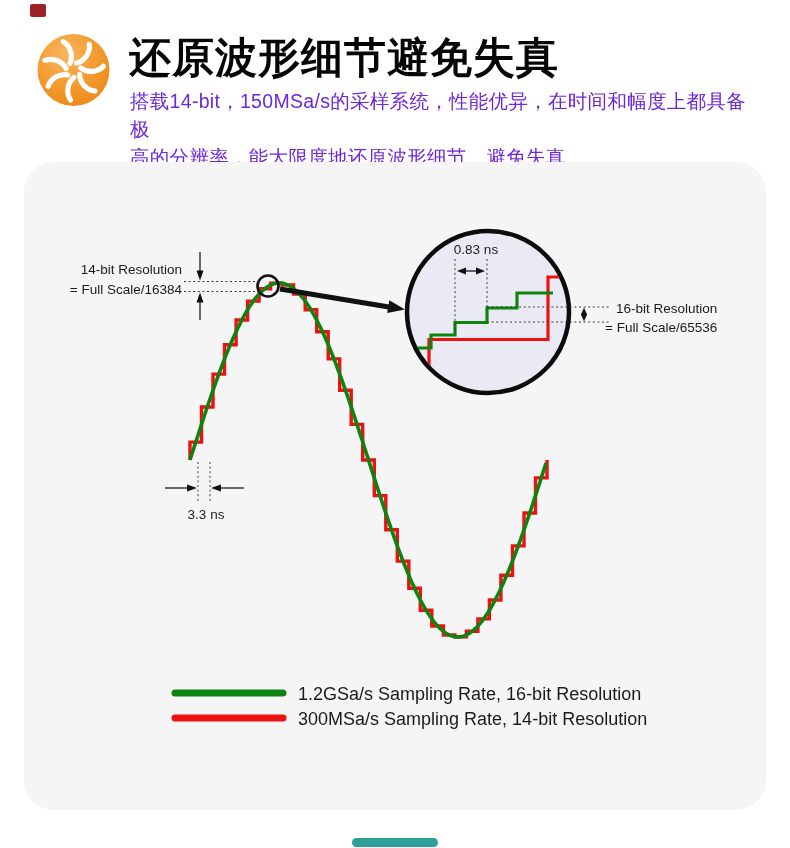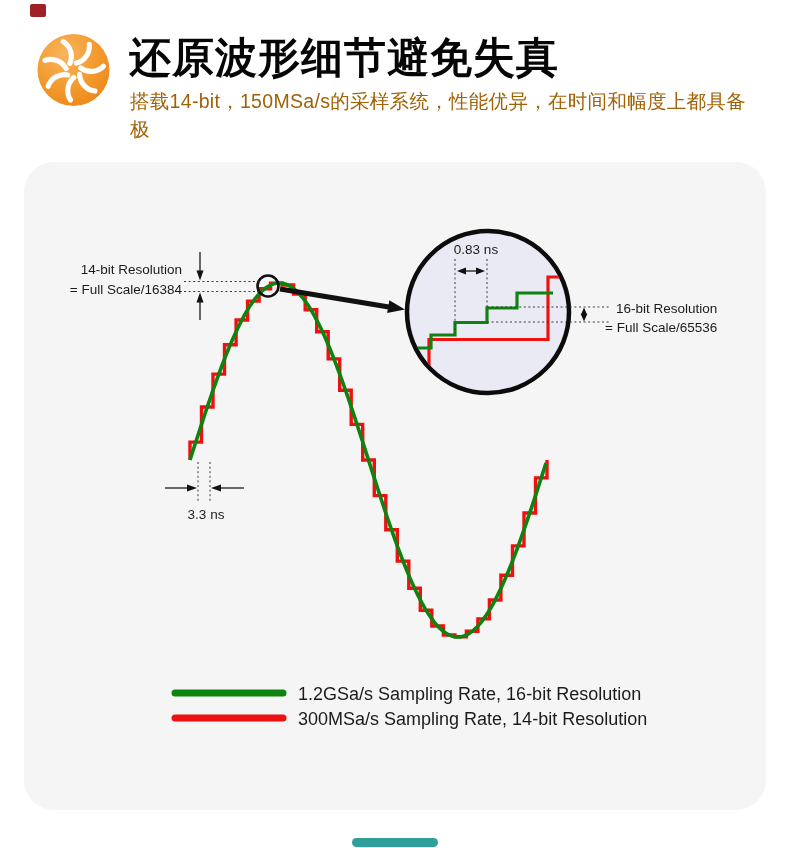--- a/index.html
+++ b/index.html
@@ -23,21 +23,21 @@
     border-radius:50%;
   }
   .logo svg{display:block;width:73px;height:74px;}
   .title{
     position:absolute;left:129px;top:34px;margin:0;
     font-size:42px;line-height:48px;font-weight:900;color:#060606;
     letter-spacing:1px;white-space:nowrap;
   }
   .subtitle{
     position:absolute;left:130px;top:87px;margin:0;width:620px;
-    font-size:19.5px;line-height:28px;color:#a16207;letter-spacing:.3px;
+    font-size:19.5px;line-height:28px;color:#6d28d9;letter-spacing:.3px;
   }
   .card{
     position:absolute;left:24px;top:162px;width:742px;height:648px;
     border-radius:30px;
   }
   .card svg{display:block;width:742px;height:648px;}
   text{fill:#1b1b1b;}
   .lbl{font-size:13.5px;}
   .legend-text{font-size:18px;}
   .dot{stroke:#3a3a3a;stroke-width:1;stroke-dasharray:2 2.6;fill:none;}
@@ -65,21 +65,21 @@
           <path d="M 3 -7 C 11 -9 17 -17 16 -26" transform="rotate(102.8)"></path>
           <path d="M 3 -7 C 11 -9 17 -17 16 -26" transform="rotate(154.2)"></path>
           <path d="M 3 -7 C 11 -9 17 -17 16 -26" transform="rotate(205.6)"></path>
           <path d="M 3 -7 C 11 -9 17 -17 16 -26" transform="rotate(257)"></path>
           <path d="M 3 -7 C 11 -9 17 -17 16 -26" transform="rotate(308.4)"></path>
         </g>
     </svg>
   </div>
   <h1 class="title">还原波形细节避免失真</h1>
   <p class="subtitle"><span>搭载14-bit，150MSa/s的采样系统，性能优异，在时间和幅度上都具备极</span><br>
-  </p>
+  <span>高的分辨率，能大限度地还原波形细节、避免失真</span></p>
 </div>
 
 <div class="card" id="cardEl" style="background: rgb(245, 245, 246);">
   <svg id="diagram" viewBox="0 0 742 648">
     <defs>
       <clipPath id="insetClip">
           <circle cx="464" cy="150" r="79"></circle>
         </clipPath>
     </defs>
 

